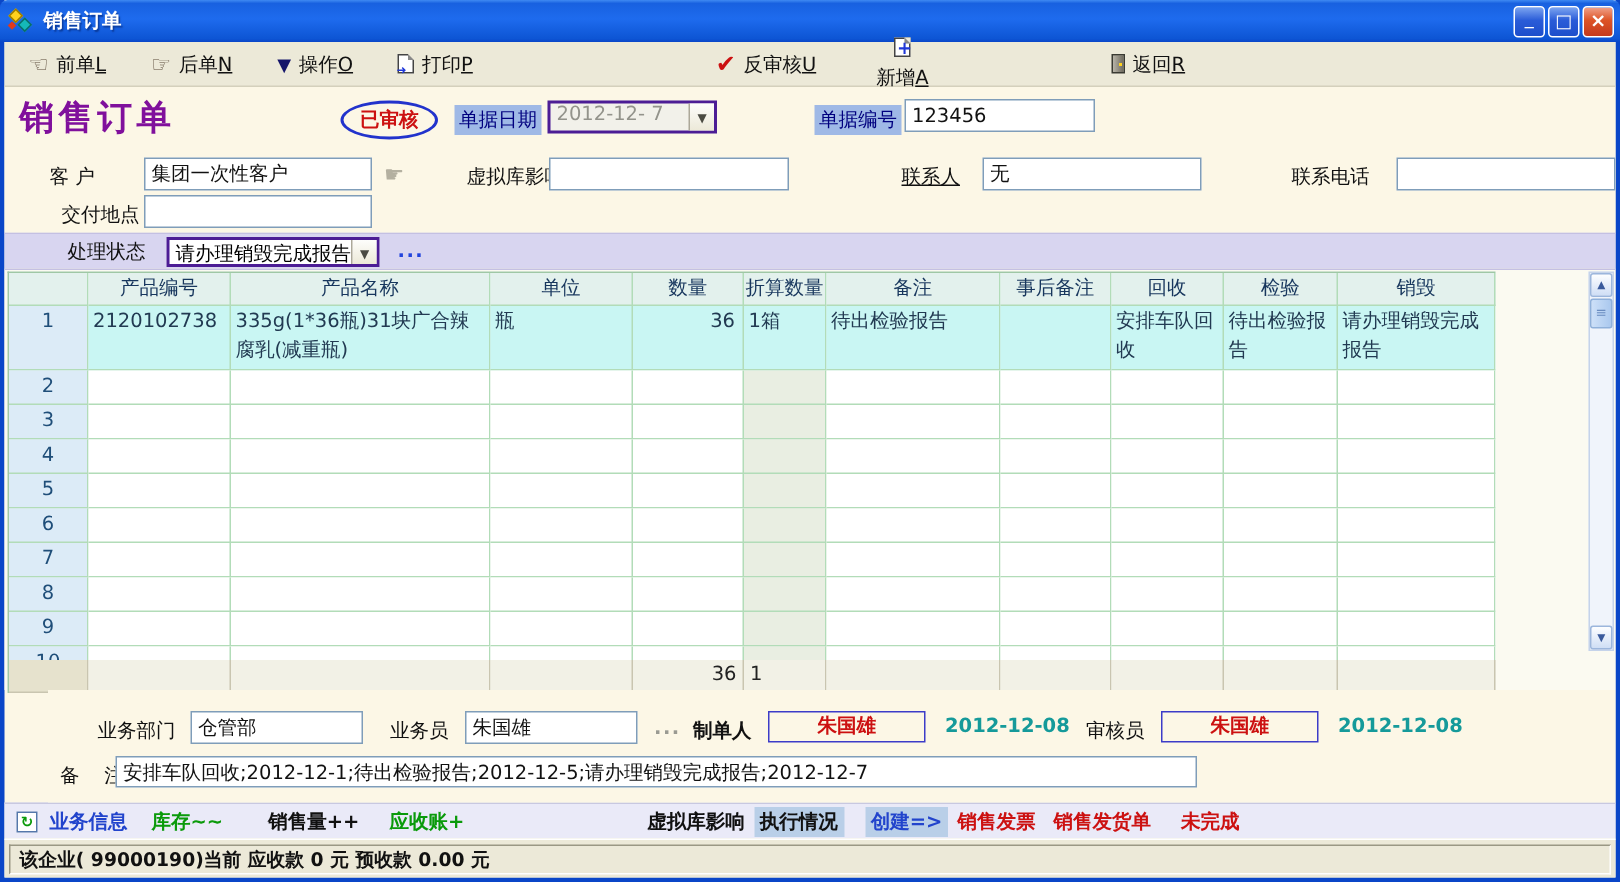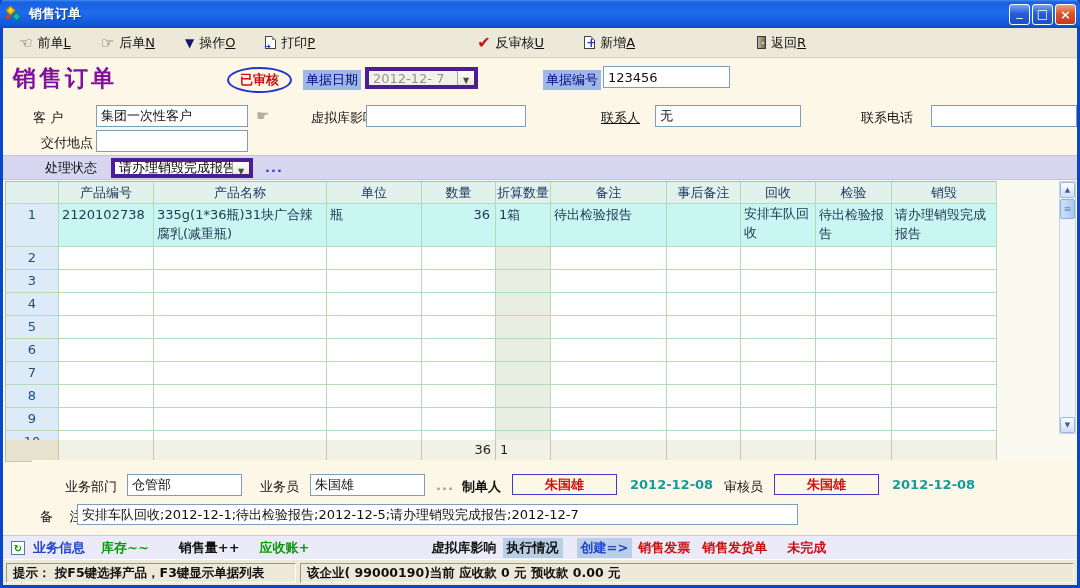--- a/index.html
+++ b/index.html
@@ -14,38 +14,38 @@
   .ti-d3{position:absolute;left:0;top:9px;width:4px;height:4px;background:#e23a1a;transform:rotate(45deg);}
   .title-text{color:#fff;font-weight:bold;font-size:13px;text-shadow:1px 1px 1px #0a3a9a;flex:1;}
   .win-btns{display:flex;gap:2px;}
   .wb{width:21px;height:21px;border:1px solid #fff;border-radius:3px;color:#fff;font-size:12px;line-height:19px;text-align:center;background:linear-gradient(#7ba4f0,#2a5cd8 45%,#1c4ecb);cursor:pointer;}
   .wb.close{background:linear-gradient(#f0a088,#dd5326 45%,#c43a1d);font-size:13px;font-weight:bold;}
   .wb.min{line-height:14px;}
   
   .toolbar{height:30px;flex:0 0 30px;background:#ece9d8;border-bottom:1px solid #d4d0bc;display:flex;align-items:center;padding:0 10px;color:#111;}
   .tbtn{display:flex;align-items:center;gap:5px;padding:2px 6px;cursor:pointer;white-space:nowrap;}
   .tbtn u{text-decoration:underline;}
-  .ml1{margin-left:18px;}.ml2{margin-left:150px;}.ml3{margin-left:28px;}.ml4{margin-left:110px;}
+  .ml1{margin-left:18px;}.ml2{margin-left:150px;}.ml3{margin-left:28px;flex-direction:column;}.ml4{margin-left:110px;}
   .hand{font-size:15px;color:#5a4a3a;line-height:12px;}
   .arr-down{color:#15156a;font-size:12px;}
   .icon-page{width:11px;height:13px;background:#fff;border:1px solid #444;position:relative;display:inline-block;}
   .icon-page::before{content:"";position:absolute;right:-1px;top:-1px;border-top:4px solid #ece9d8;border-left:4px solid #888;}
   .icon-page.print::after{content:"➜";position:absolute;left:-2px;bottom:-3px;color:#2038d8;font-size:8px;font-weight:bold;}
   .icon-page.plus::after{content:"+";position:absolute;left:1px;bottom:-2px;color:#2038d8;font-size:12px;font-weight:bold;}
   .icon-check{color:#cc1111;font-size:16px;font-weight:bold;line-height:14px;}
   .icon-door{width:9px;height:13px;background:linear-gradient(90deg,#b8b4a8,#6e6a5e);border:1px solid #3a3a32;display:inline-block;position:relative;}
   .icon-door::after{content:"";position:absolute;right:1px;top:5px;width:2px;height:2px;background:#ffd21e;}
   
   .form-header{height:97px;flex:0 0 97px;position:relative;background:#fcf7e6;}
   .form-title{position:absolute;left:10px;top:5px;font-size:23px;font-weight:bold;color:#80109c;letter-spacing:3px;}
   .stamp{position:absolute;left:224px;top:9px;border:2px solid #2233cc;border-radius:50%;color:#cc1111;font-weight:bold;font-size:13px;padding:2px 11px;}
   .hl-label{background:#9fb9e6;color:#00007f;padding:1px 3px;font-size:13px;}
   .pos{position:absolute;}
   .xin{border:1px solid #7f9db9;background:#fff;height:22px;font-size:13px;padding:0 4px;font-family:inherit;color:#111;}
-  .combo{border:4px solid #4c1d95;background:#fff;height:22px;display:flex;align-items:center;}
+  .combo{border:2px solid #4c1d95;background:#fff;height:22px;display:flex;}
   .combo .ctext{flex:1;padding:0 4px;font-size:13px;overflow:hidden;white-space:nowrap;}
   .combo .cbtn{width:17px;height:100%;background:linear-gradient(#fdfdfb,#ece9d8);border-left:1px solid #aca899;text-align:center;font-size:8px;line-height:20px;color:#4a4a42;cursor:pointer;}
   .combo.disabled{background:#f2f1ea;}
   .combo.disabled .ctext{color:#93938b;}
   .flabel{color:#111;font-size:13px;}
   .point-icon{color:#b4b0a0;font-size:15px;}
   
   .status-row{height:24px;flex:0 0 24px;background:#d8d5f0;border-top:1px solid #c4c0e2;display:flex;align-items:center;}
   .status-row .flabel{margin-left:42px;}
   .status-row .combo{width:142px;height:20px;margin-left:14px;}
@@ -369,17 +369,16 @@
     <span class="ib-green" style="margin-left:20px;">应收账+</span>
     <span class="ib-black" style="margin-left:122px;">虚拟库影响</span>
     <span class="ib-black ib-hl" style="margin-left:6px;">执行情况</span>
     <span class="ib-blue ib-hl" style="margin-left:14px;">创建=&gt;</span>
     <span class="ib-red" style="margin-left:6px;">销售发票</span>
     <span class="ib-red" style="margin-left:12px;">销售发货单</span>
     <span class="ib-red" style="margin-left:20px;">未完成</span>
   </div>
 
   <div class="status-bar">
-    <div class="sb-panel sb-left">提示：  按F5键选择产品，F3键显示单据列表</div>
     <div class="sb-panel sb-right">该企业( 99000190)当前  应收款 0 元 预收款 0.00 元</div>
   </div>
 
 </div>
 
 </body></html>

